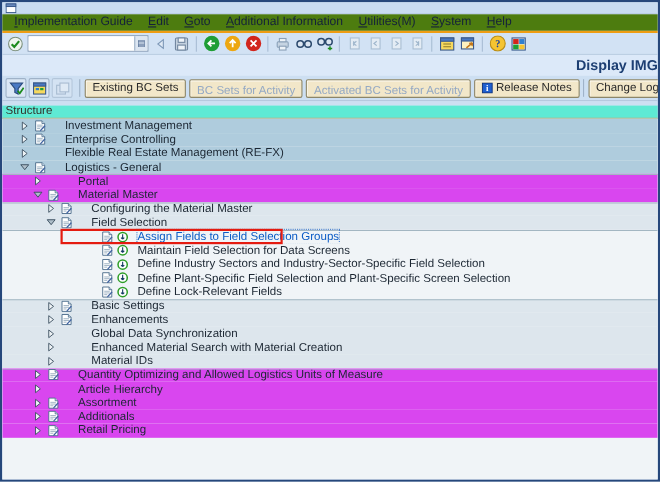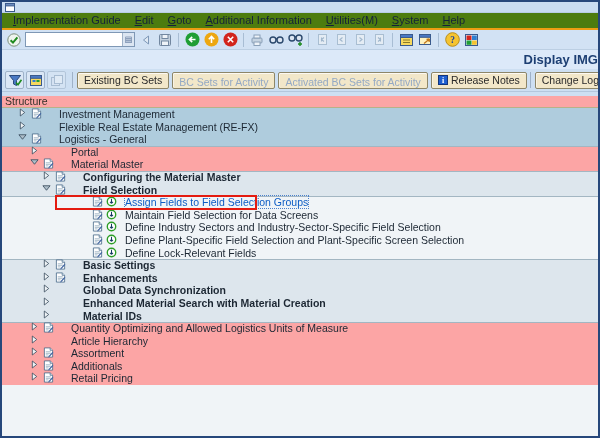--- a/index.html
+++ b/index.html
@@ -34,31 +34,31 @@
   .sap-btn {
     height:17px; background:#f2e7c9; border:1px solid #8d8668; border-radius:2px;
     box-shadow: inset 0 1px 0 rgba(255,255,255,.75), inset 1px 0 0 rgba(255,255,255,.5);
     font-size:10.5px; color:#2a2a2a; padding:0 6px; margin-right:3px;
     display:flex; align-items:center; gap:3px; white-space:nowrap; flex:none; cursor:default;
   }
   .sap-btn.disabled { color:#94a9c4;flex-direction:column; }
   .push-right { margin-left:auto; }
   
   .gapstrip { height:4px; background:#cddff2; }
-  .structure-header { height:12px; background:#fca5a5; border-bottom:1px solid #b9b088; font-size:10.5px; color:#33312a; padding-left:3px; line-height:11px; }
+  .structure-header { height:12px; background:#5eead4; border-bottom:1px solid #b9b088; font-size:10.5px; color:#33312a; padding-left:3px; line-height:11px; }
   
   .tree { height:328px; overflow:hidden; background:#f0f4f7; display:flex; flex-direction:column; }
-  .trow { position:relative; height:12.6px; flex:none; display:flex; align-items:flex-start; font-size:10.5px; color:#1c2733; white-space:nowrap; }
+  .trow { position:relative; height:12.6px; flex:none; display:flex; align-items:center; font-size:10.5px; color:#1c2733; white-space:nowrap; }
   .band-l0 { background:#afccdd; }
-  .band-l1 { background:#fca5a5; }
+  .band-l1 { background:#d946ef; }
   .band-l2 { background:#dde6ed; }
   .band-l3 { background:#f0f4f7; }
   .band-start { box-shadow: inset 0 1px 0 #a3b6c2; }
   .lv0 { padding-left:16px; } .lv1 { padding-left:28px; }
-  .lv2 { padding-left:40px;font-weight:bold; } .lv3 { padding-left:89px; }
+  .lv2 { padding-left:40px; } .lv3 { padding-left:89px; }
   .arrow { width:9px; flex:none; display:flex; align-items:center; justify-content:center; margin-right:3px; }
   .ticon { width:12px; flex:none; display:flex; align-items:center; justify-content:center; margin-right:2px; }
   .tlabel { margin-left:15px; line-height:12px; }
   .lv3 .tlabel { margin-left:6px; }
   .trow.selected .tlabel { color:#0c5cc5; outline:1px dotted #4a80cc; outline-offset:0px; }
   .redbox { position:absolute; left:53px; top:-1px; width:202px; height:14.6px; border:2px solid #e41b10; z-index:3; pointer-events:none; }
   svg { display:block; }
 </style>
 </head>
 <body>
@@ -288,20 +288,38 @@
 
     <span class="tlabel">Investment Management</span>
   </div>
       <div class="trow lv0 band-l0">
     <span class="arrow ar-c">
       <svg width="7" height="9" viewBox="0 0 8 10">
             <path d="M1.5 1 L6.5 5 L1.5 9 Z" fill="#eef3f6" stroke="#35495a" stroke-width="0.9"></path>
           </svg>
     </span>
 
+    <span class="ticon ic-doc">
+      <svg width="11" height="11" viewBox="0 0 12 12">
+            <path d="M1.5 1 H7.8 L10.5 3.6 V11 H1.5 Z" fill="#ffffff" stroke="#4a6b8a" stroke-width="0.9"></path>
+            <path d="M7.8 1 V3.6 H10.5" fill="#d7e4ef" stroke="#4a6b8a" stroke-width="0.8"></path>
+            <path d="M3 5.2 H8.5 M3 6.9 H8.5 M3 8.6 H6" stroke="#7a96ad" stroke-width="0.7"></path>
+            <path d="M11.3 6.2 L7.2 10.6 L5.6 11.4 L6.2 9.8 L10.2 5.4 Z" fill="#3f63a0"></path>
+          </svg>
+    </span>
+
+    <span class="tlabel">Enterprise Controlling</span>
+  </div>
+      <div class="trow lv0 band-l0">
+    <span class="arrow ar-c">
+      <svg width="7" height="9" viewBox="0 0 8 10">
+            <path d="M1.5 1 L6.5 5 L1.5 9 Z" fill="#eef3f6" stroke="#35495a" stroke-width="0.9"></path>
+          </svg>
+    </span>
+
     <span class="ticon ic-doc" style="visibility: hidden;">
       <svg width="11" height="11" viewBox="0 0 12 12">
             <path d="M1.5 1 H7.8 L10.5 3.6 V11 H1.5 Z" fill="#ffffff" stroke="#4a6b8a" stroke-width="0.9"></path>
             <path d="M7.8 1 V3.6 H10.5" fill="#d7e4ef" stroke="#4a6b8a" stroke-width="0.8"></path>
             <path d="M3 5.2 H8.5 M3 6.9 H8.5 M3 8.6 H6" stroke="#7a96ad" stroke-width="0.7"></path>
             <path d="M11.3 6.2 L7.2 10.6 L5.6 11.4 L6.2 9.8 L10.2 5.4 Z" fill="#3f63a0"></path>
           </svg>
     </span>
 
     <span class="tlabel">Flexible Real Estate Management (RE-FX)</span>

